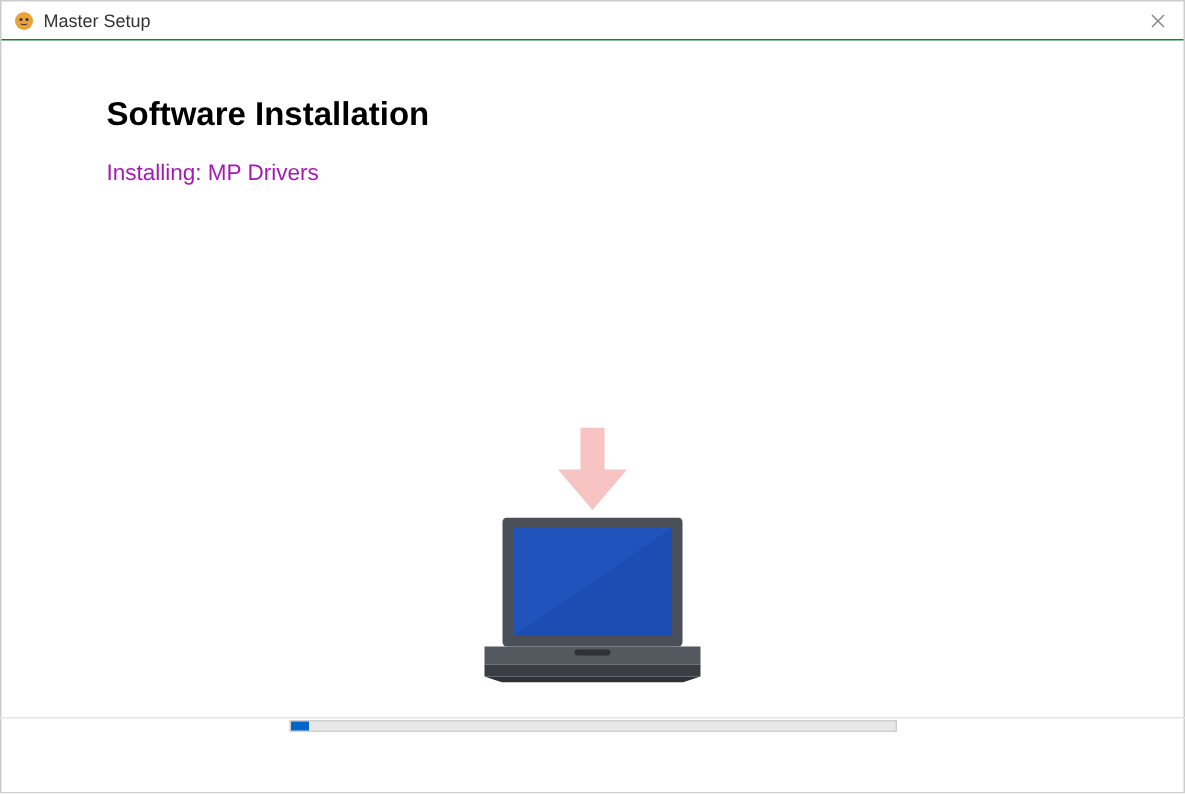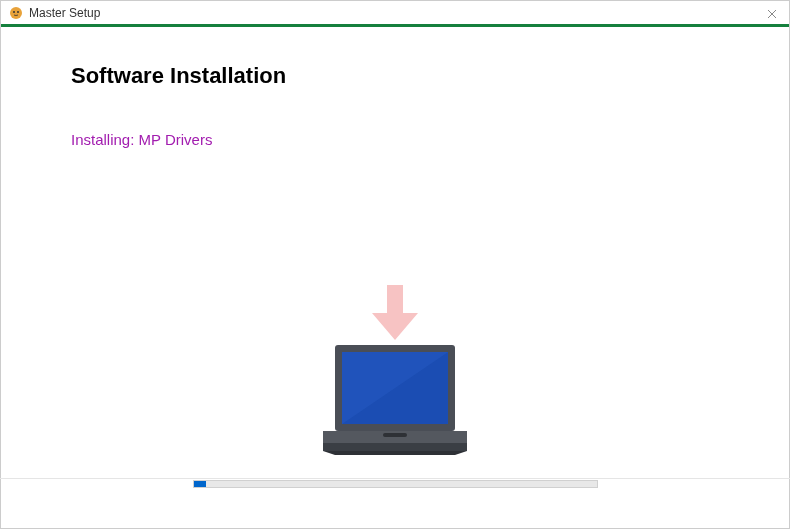--- a/index.html
+++ b/index.html
@@ -21,21 +21,21 @@
       border: 1px solid #ccc;
       background: #fff;
       display: flex;
       flex-direction: column;
     }
     .titlebar {
       height: 26px;
       display: flex;
       align-items: center;
       padding: 0 8px;
-      border-bottom: 3px solid #15803d;
+      border-bottom: 1px solid #15803d;
       position: relative;
     }
     .titlebar-icon {
       width: 14px;
       height: 14px;
       margin-right: 6px;
       display: flex;
       align-items: center;
       justify-content: center;
     }
@@ -55,21 +55,20 @@
       color: #888;
       cursor: pointer;
       font-size: 14px;
     }
     .content {
       flex: 1;
       padding: 36px 70px 20px 70px;
       display: flex;
       flex-direction: column;
       position: relative;
-      gap: 24px;
     }
     .heading {
       font-size: 22px;
       font-weight: 700;
       color: #000;
       margin-bottom: 18px;
     }
     .status-text {
       font-size: 15px;
       color: #a21caf;

